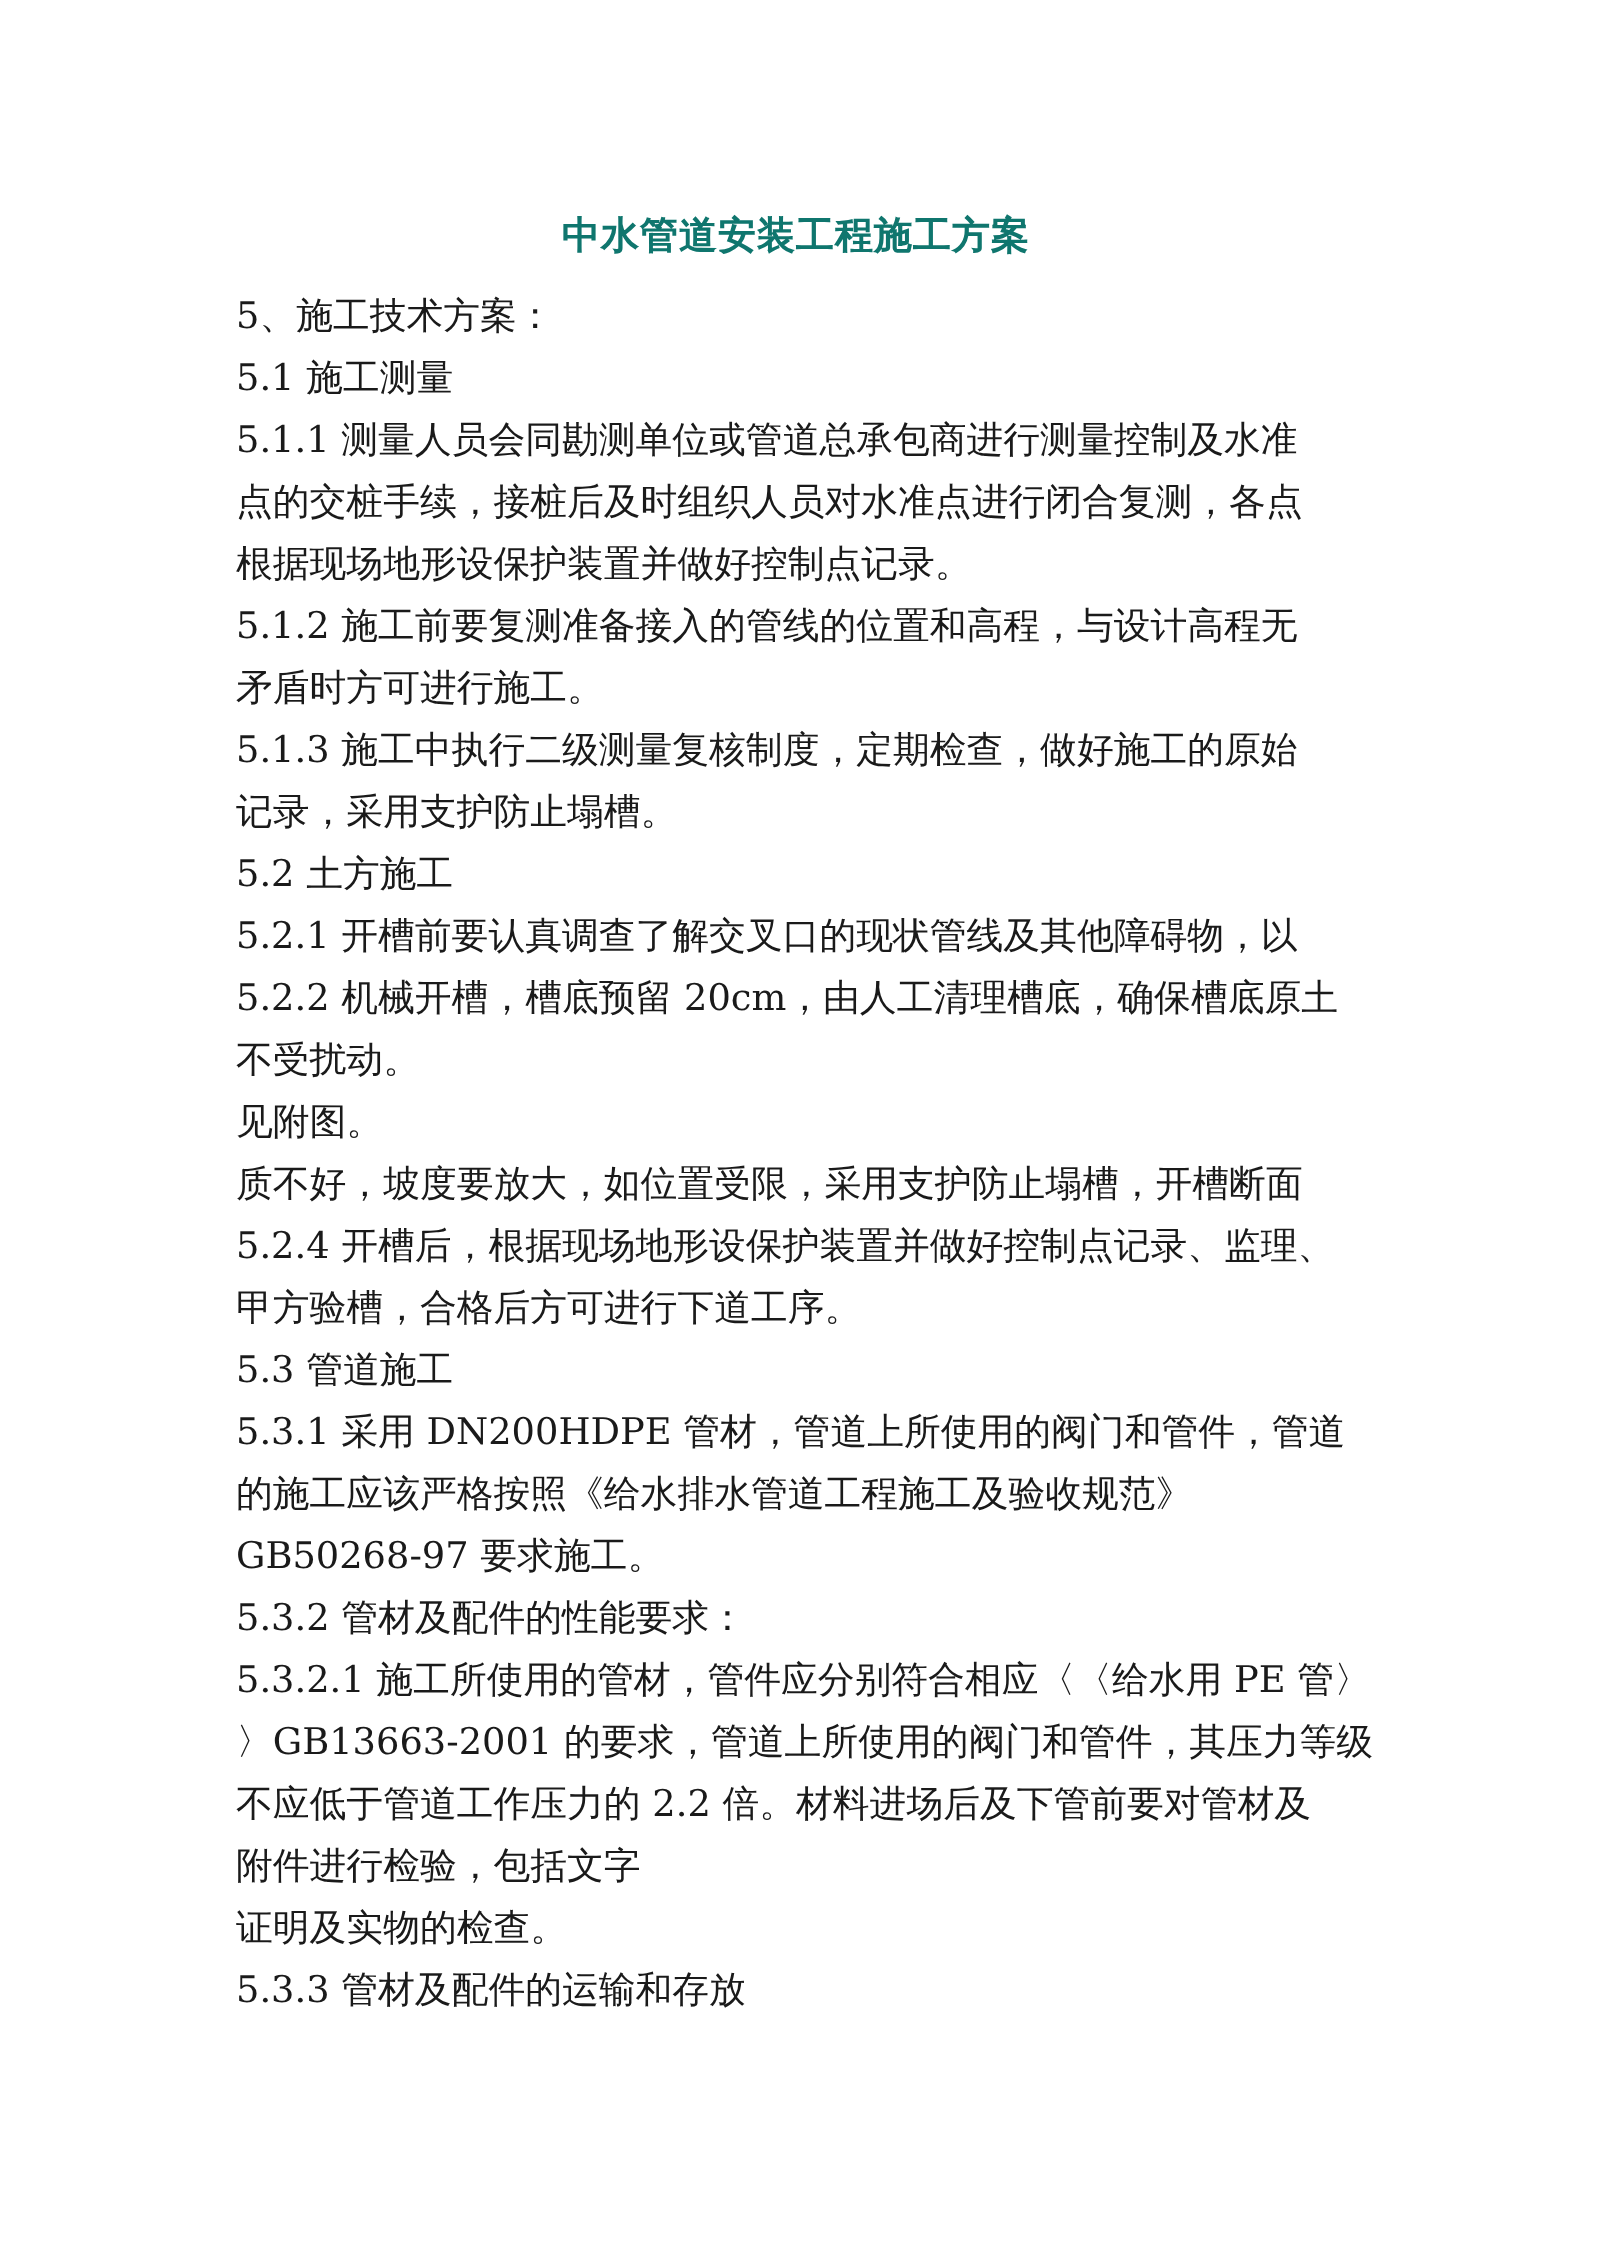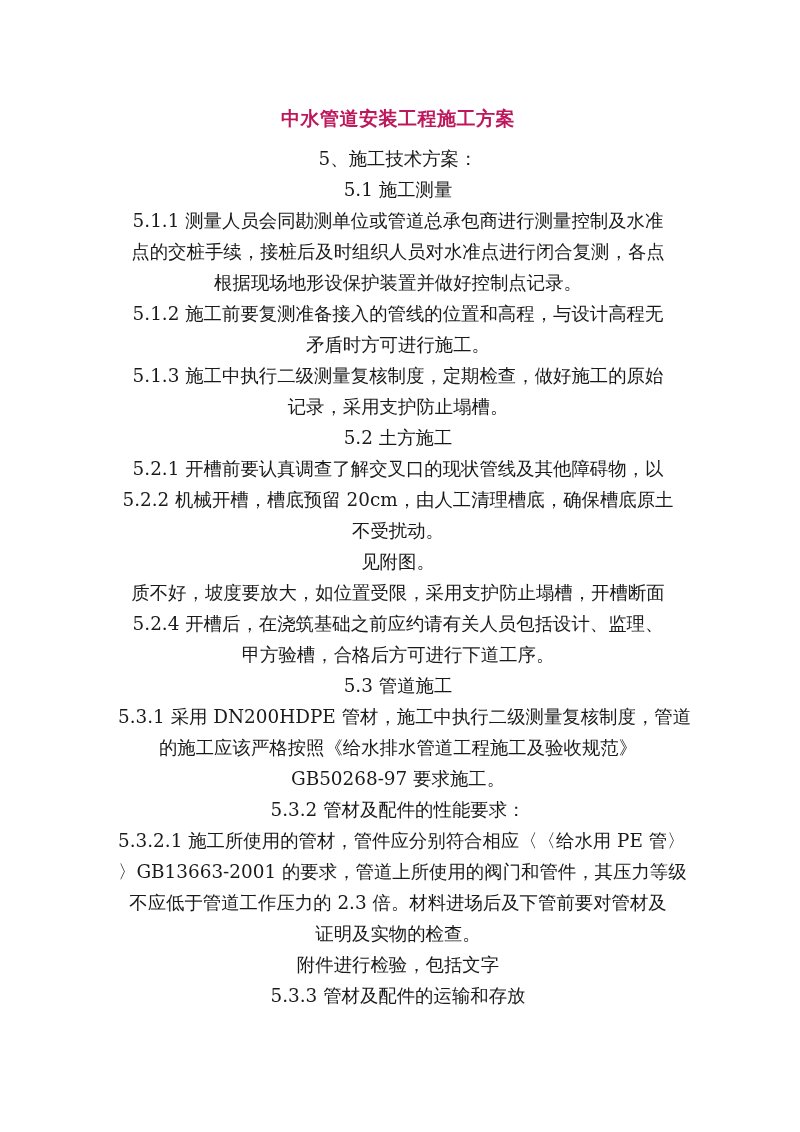--- a/index.html
+++ b/index.html
@@ -25,35 +25,34 @@
       position: absolute;
       left: 0;
       top: 104px;
       width: 560px;
       text-align: center;
       font-family: "DejaVu Sans", "Liberation Sans", sans-serif;
       font-weight: bold;
       font-size: 19px;
       line-height: 28px;
       letter-spacing: 0.5px;
-      color: #be185d;
+      color: #0f766e;
     }
     .body-text {
       position: absolute;
       left: 0;
       top: 143px;
       width: 560px;
       font-size: 18.4px;
       line-height: 31px;
     }
     .line {
       display: block;
       white-space: nowrap;
       height: 31px;
-      text-align: center;
     }
   </style>
 </head>
 <body>
 
 <div class="page">
   <div class="doc-title">中水管道安装工程施工方案</div>
 
   <div class="body-text">
     <span class="line">5、施工技术方案：</span>
@@ -64,27 +63,27 @@
     <span class="line">5.1.2 施工前要复测准备接入的管线的位置和高程，与设计高程无</span>
     <span class="line">矛盾时方可进行施工。</span>
     <span class="line">5.1.3 施工中执行二级测量复核制度，定期检查，做好施工的原始</span>
     <span class="line">记录，采用支护防止塌槽。</span>
     <span class="line">5.2 土方施工</span>
     <span class="line">5.2.1 开槽前要认真调查了解交叉口的现状管线及其他障碍物，以</span>
     <span class="line">5.2.2 机械开槽，槽底预留 20cm，由人工清理槽底，确保槽底原土</span>
     <span class="line">不受扰动。</span>
     <span class="line">见附图。</span>
     <span class="line">质不好，坡度要放大，如位置受限，采用支护防止塌槽，开槽断面</span>
-    <span class="line">5.2.4 开槽后，在浇筑基础之前应约请有关人员包括设计、监理、</span>
+    <span class="line">5.2.4 开槽后，根据现场地形设保护装置并做好控制点记录、监理、</span>
     <span class="line">甲方验槽，合格后方可进行下道工序。</span>
     <span class="line">5.3 管道施工</span>
-    <span class="line">5.3.1 采用 DN200HDPE 管材，施工中执行二级测量复核制度，管道</span>
+    <span class="line">5.3.1 采用 DN200HDPE 管材，管道上所使用的阀门和管件，管道</span>
     <span class="line">的施工应该严格按照《给水排水管道工程施工及验收规范》</span>
     <span class="line">GB50268-97 要求施工。</span>
     <span class="line">5.3.2 管材及配件的性能要求：</span>
     <span class="line">5.3.2.1 施工所使用的管材，管件应分别符合相应〈〈给水用 PE 管〉</span>
     <span class="line">〉GB13663-2001 的要求，管道上所使用的阀门和管件，其压力等级</span>
-    <span class="line">不应低于管道工作压力的 2.3 倍。材料进场后及下管前要对管材及</span>
+    <span class="line">不应低于管道工作压力的 2.2 倍。材料进场后及下管前要对管材及</span>
+    <span class="line">附件进行检验，包括文字</span>
     <span class="line">证明及实物的检查。</span>
-    <span class="line">附件进行检验，包括文字</span>
     <span class="line">5.3.3 管材及配件的运输和存放</span>
   </div>
 </div>
 
 </body></html>

